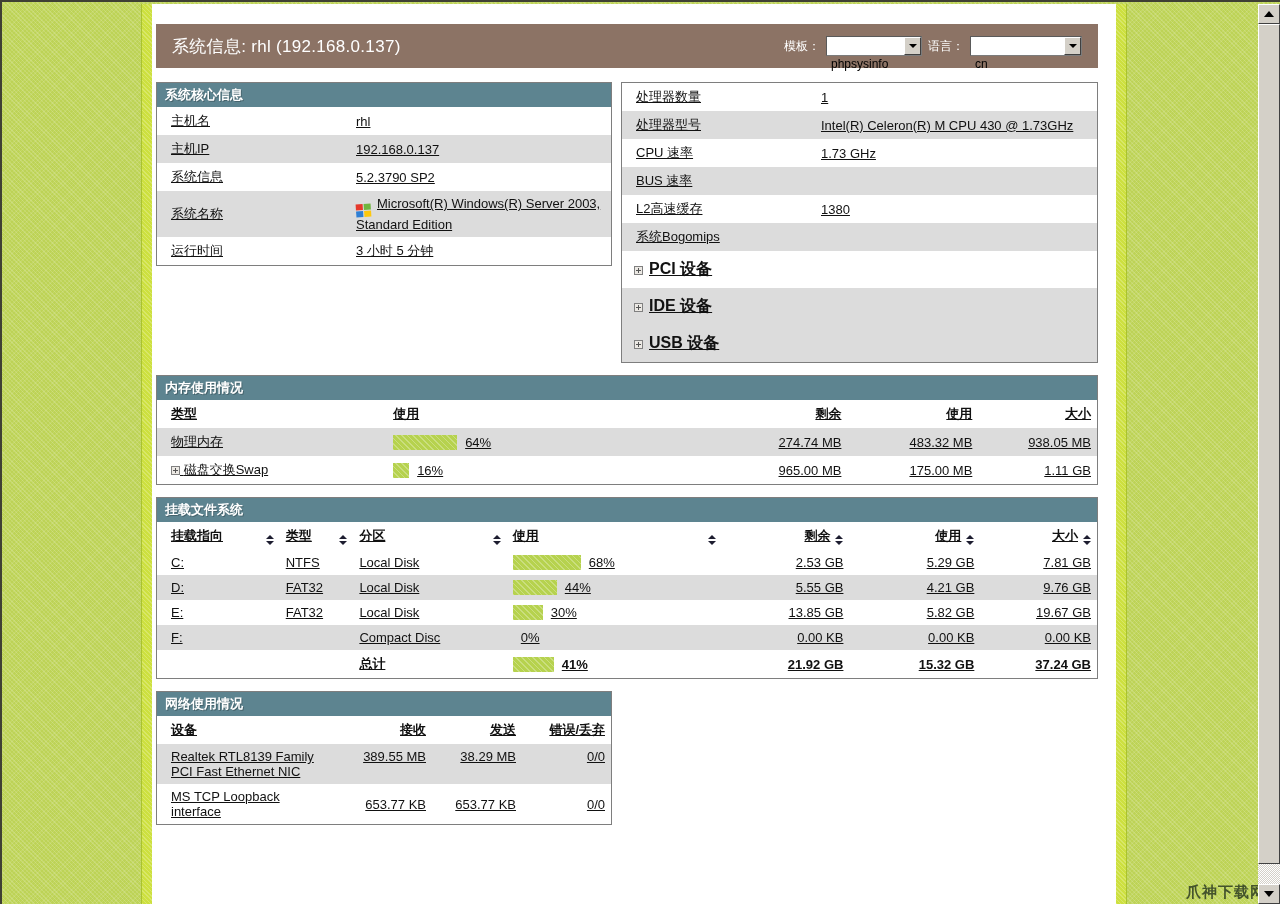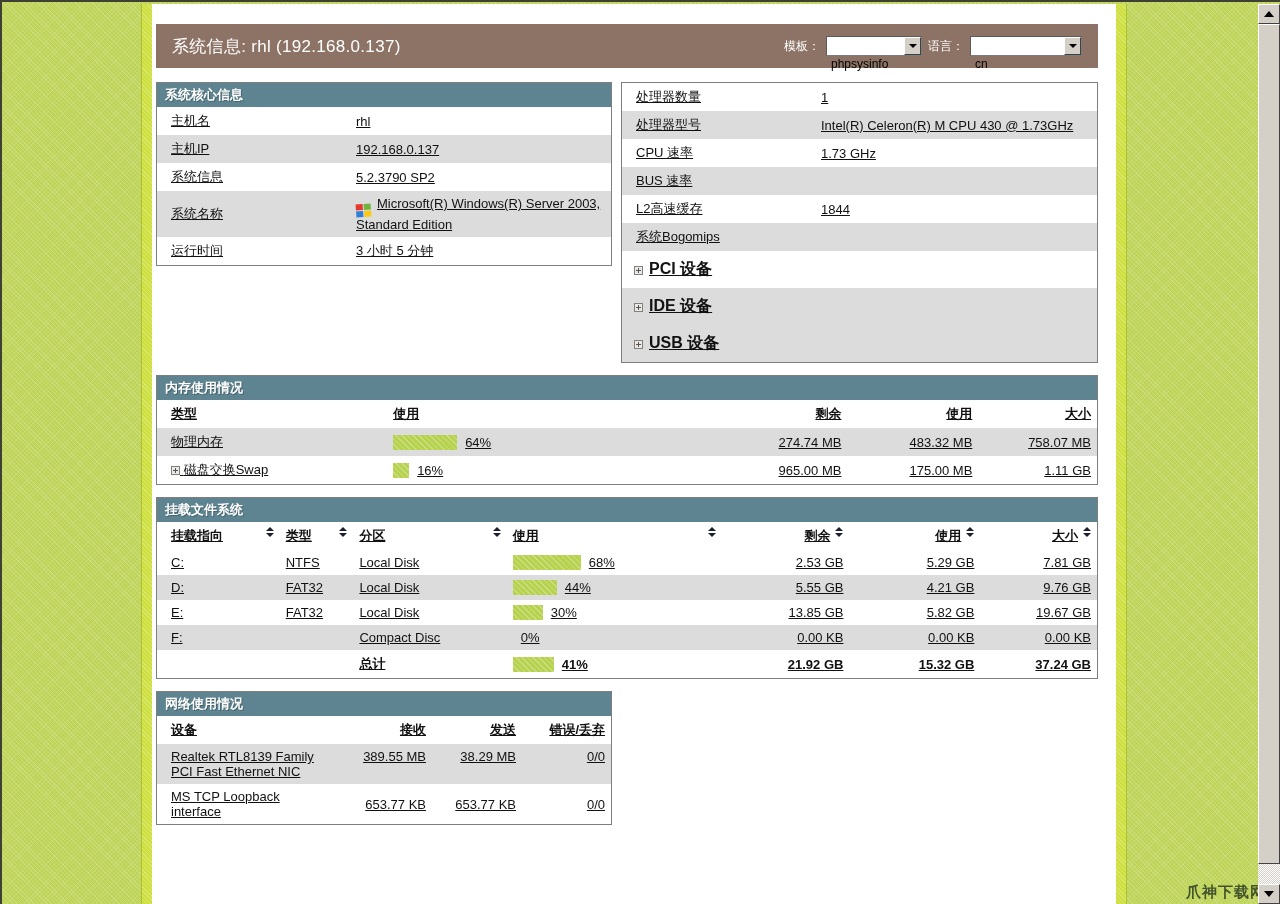--- a/index.html
+++ b/index.html
@@ -95,21 +95,21 @@
   .win-icon .bl { background:#2f7fd4; } .win-icon .y { background:#fdc80f; }
 
   
   .bar-wrap { display:flex; align-items:center; gap:8px; }
   .bar {
     height:15px; background-color:#b6d24e;
     background-image:repeating-linear-gradient(45deg, rgba(255,255,255,.28) 0 1px, transparent 1px 4px);
   }
 
   
-  .th-flex { display:flex; align-items:flex-start; }
+  .th-flex { display:flex; align-items:flex-end; }
   .th-flex.spread { justify-content:space-between; }
   .th-flex.endward { justify-content:flex-end; gap:5px; }
   .sort { display:inline-flex; flex-direction:column; gap:2px; cursor:pointer; }
   .sort i { width:0; height:0; border-left:4px solid transparent; border-right:4px solid transparent; }
   .sort .up { border-bottom:4px solid #1d1d30; }
   .sort .dn { border-top:4px solid #1d1d30; }
 
   .section { margin-top:12px; }
   .net-panel { width:456px; }
 
@@ -232,21 +232,21 @@
         <tr class="w">
           <td class="lbl">CPU 速率</td>
           <td>1.73 GHz</td>
         </tr>
         <tr class="g">
           <td class="lbl">BUS 速率</td>
           <td></td>
         </tr>
         <tr class="w">
           <td class="lbl">L2高速缓存</td>
-          <td>1844</td>
+          <td>1380</td>
         </tr>
         <tr class="g">
           <td class="lbl">系统Bogomips</td>
           <td></td>
         </tr>
         <tr class="w">
           <td class="dev-cell" colspan="2">
             <span class="plus-icon"></span><span class="dev-name">PCI 设备</span>
           </td>
         </tr>
@@ -286,21 +286,21 @@
       <tr class="g">
         <td class="lbl">物理内存</td>
         <td>
           <span class="bar-wrap">
                 <span class="bar" style="width: 64px;"></span>
                 <span>64%</span>
               </span>
         </td>
         <td class="num">274.74 MB</td>
         <td class="num">483.32 MB</td>
-        <td class="num">758.07 MB</td>
+        <td class="num">938.05 MB</td>
       </tr>
       <tr class="w">
         <td class="lbl">
           <span class="plus-icon"></span> <span>磁盘交换Swap</span>
         </td>
         <td>
           <span class="bar-wrap">
                 <span class="bar" style="width: 16px;"></span>
                 <span>16%</span>
               </span>

